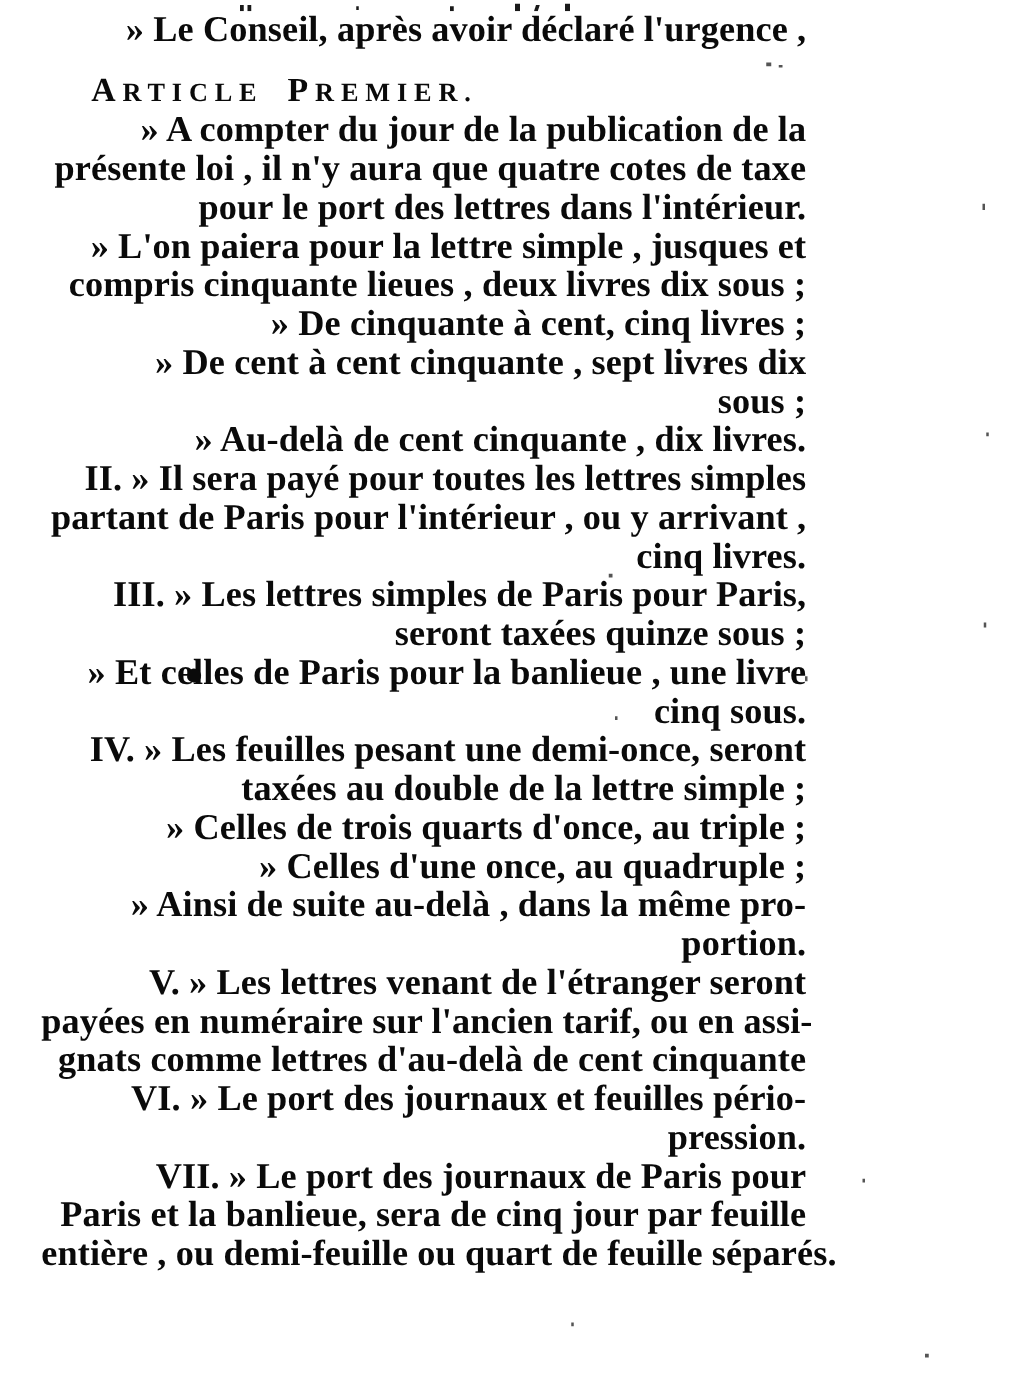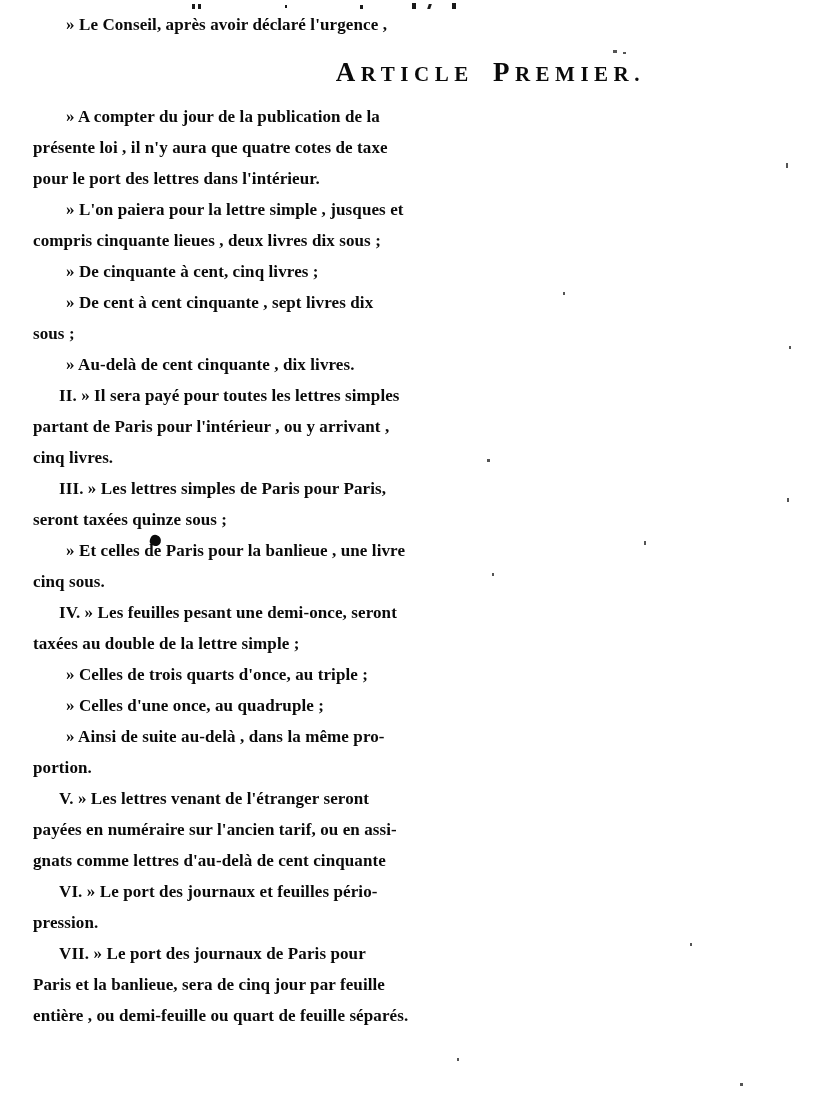--- a/index.html
+++ b/index.html
@@ -44,36 +44,37 @@
   .column {
     position: absolute;
     left: 33px;
     top: 9px;
     width: 612px;
   }
 
   .line {
     height: 31px;
     line-height: 31px;
-    font-size: 17px;
+    font-size: 29px;
     white-space: nowrap;
     letter-spacing: 0.1px;
     font-weight: 600;
+    text-align: right;
     -webkit-font-smoothing: none;
   }
 
   .indent { padding-left: 33px; }
   .indent-sm { padding-left: 26px; }
 
   .heading {
     height: 31px;
     line-height: 31px;
     margin-top: 17px;
-    margin-bottom: 13px;
-    text-align: right;
+    margin-bottom: 1px;
+    text-align: left;
     font-size: 21px;
     font-weight: 700;
     letter-spacing: 5.5px;
     padding-left: 40px;
   }
   .heading .cap { font-size: 27px; }
   .heading .gap { letter-spacing: 14px; }
 
   .blot {
     position: absolute;

